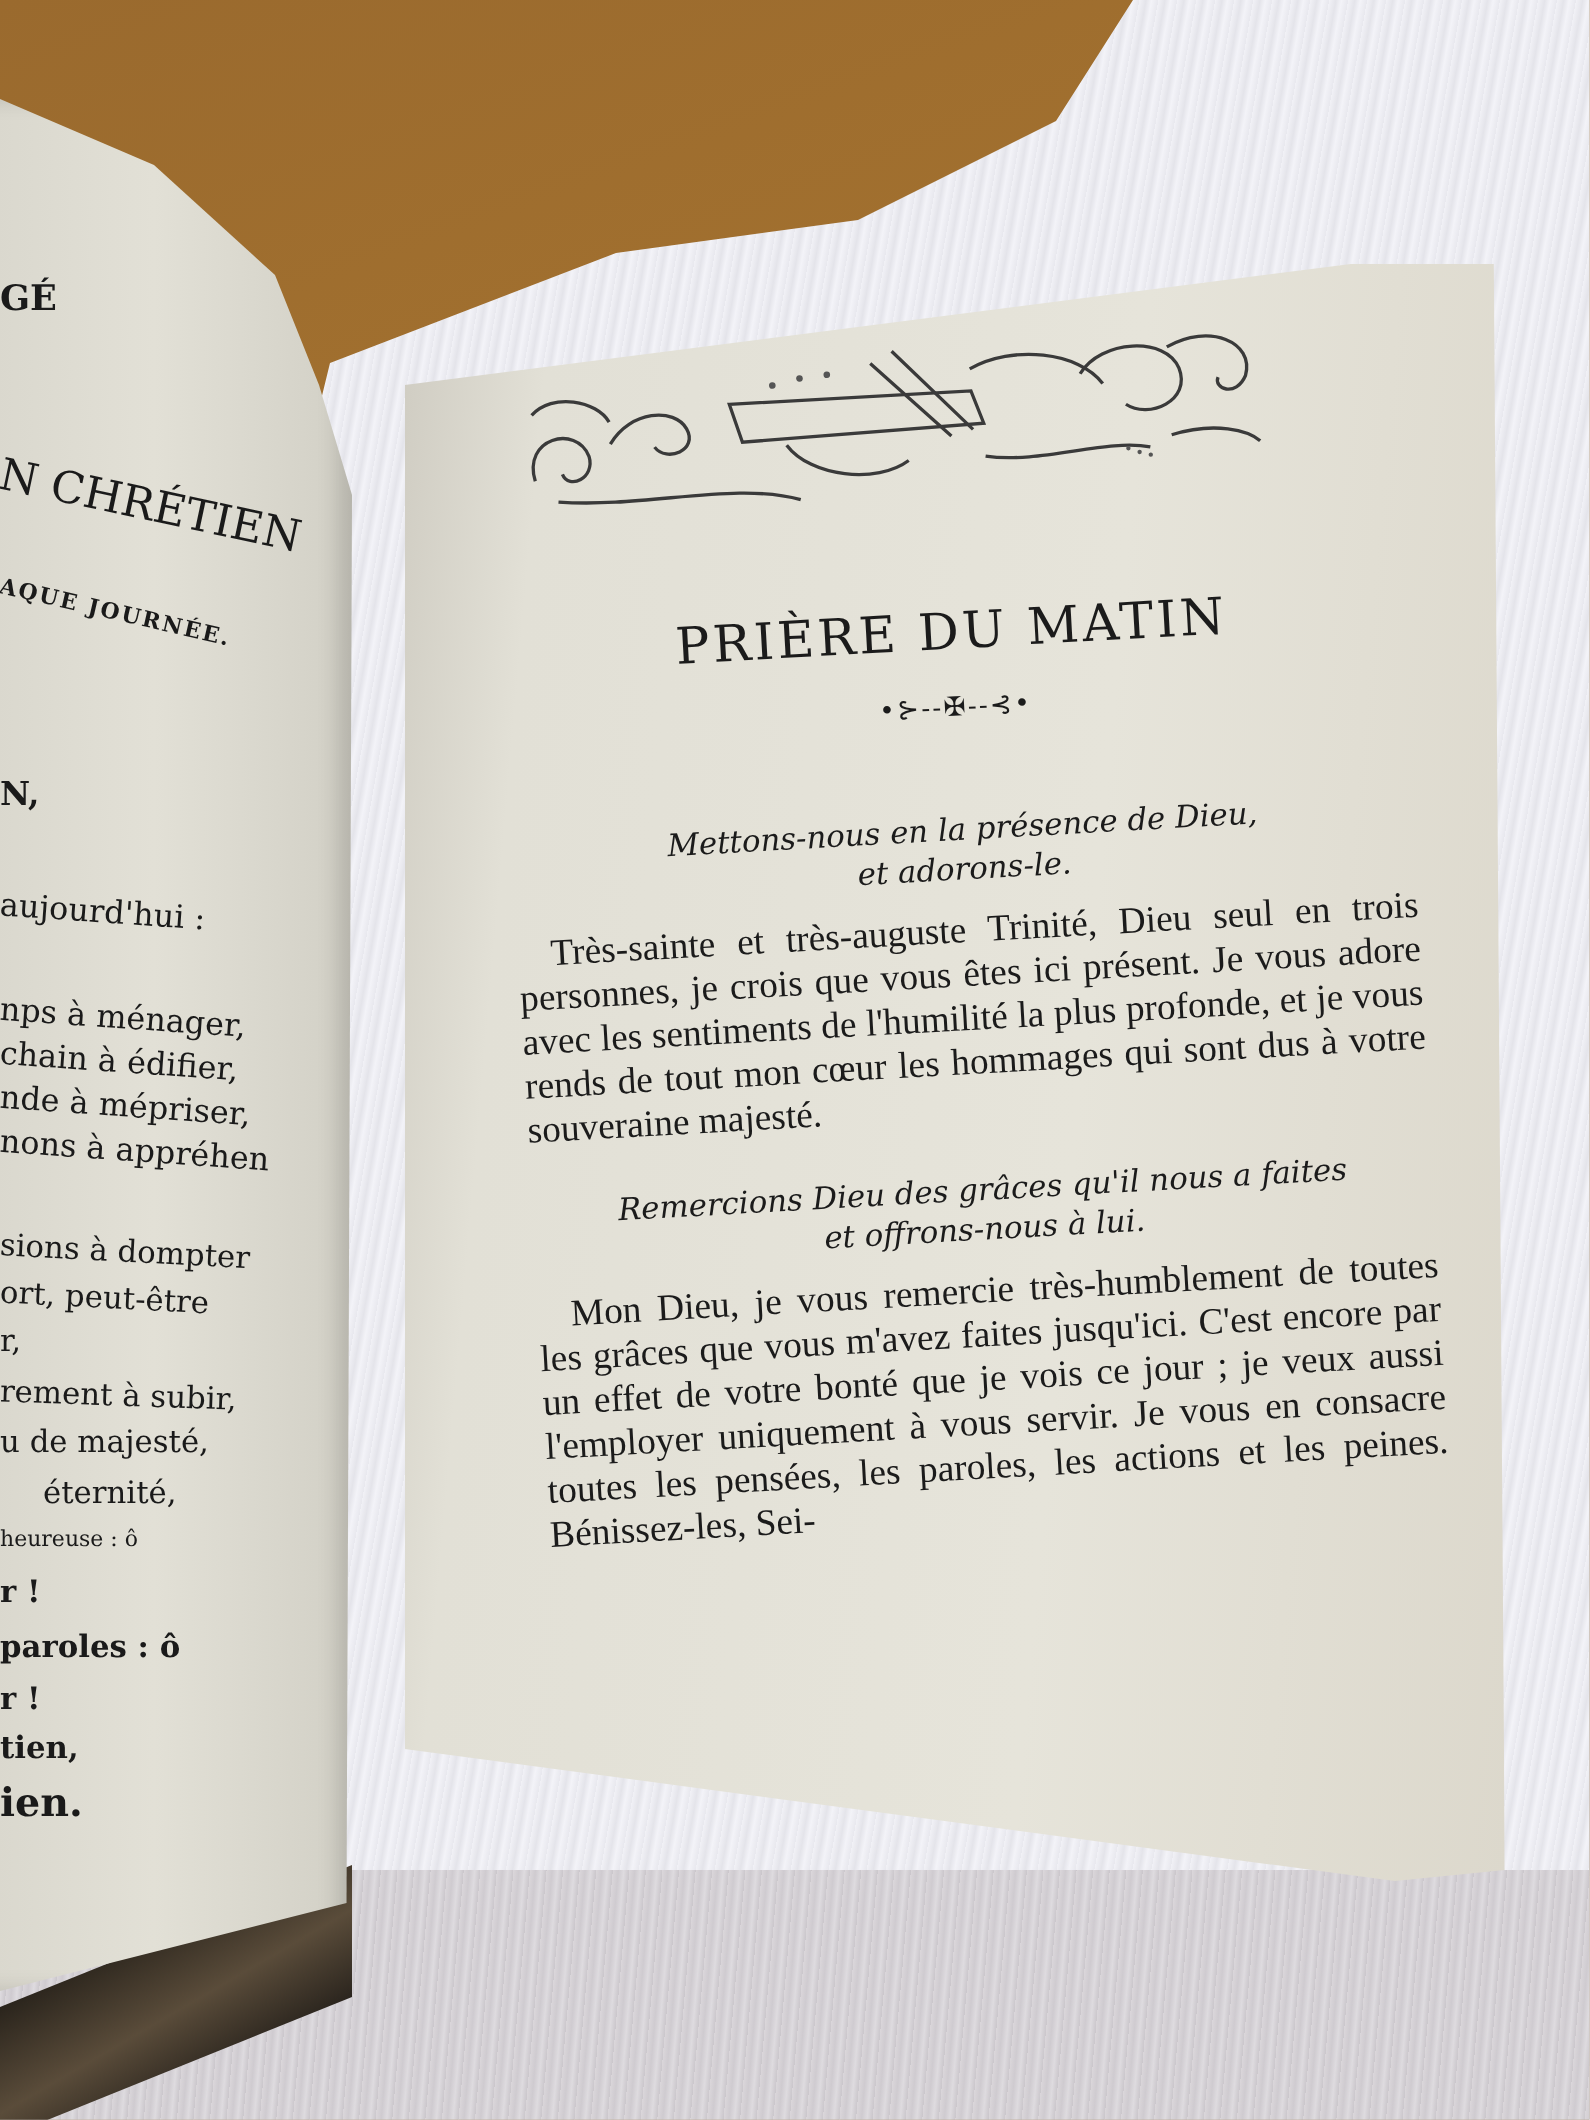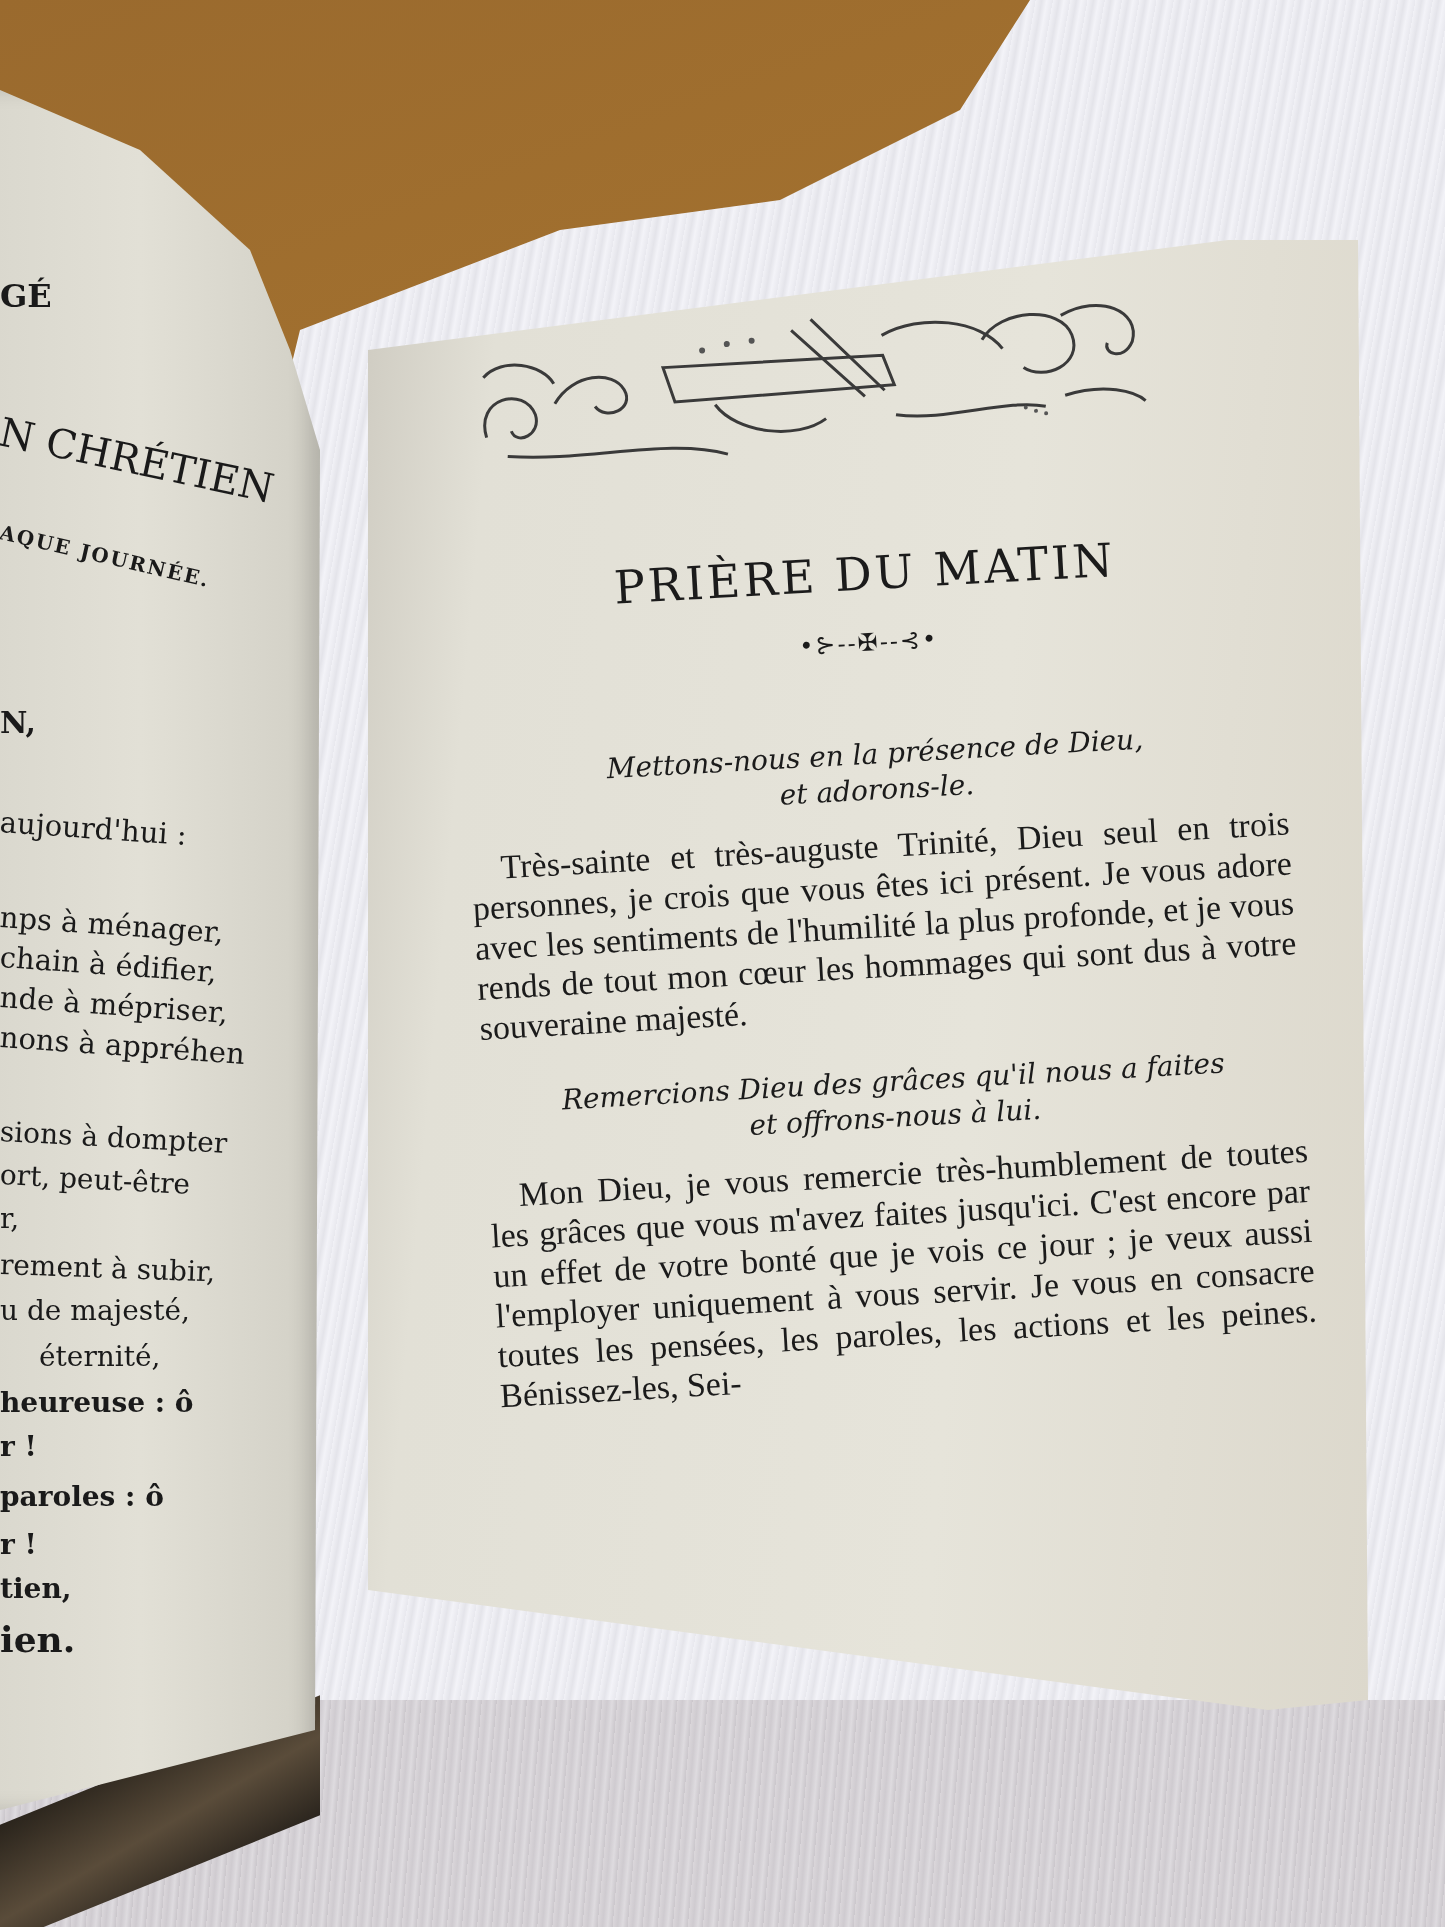--- a/index.html
+++ b/index.html
@@ -73,36 +73,36 @@
 <body>
 
 <div class="wood"></div>
 <div class="towel"></div>
 <div class="towel-bottom"></div>
 <div class="spine"></div>
 
 <div class="page-left"></div>
 
 <div class="left-text">
-  <div class="lt" style="left:0;top:277px;font-size:32px;font-weight:bold;">GÉ</div>
+  <div class="lt" style="left:0;top:252px;font-size:32px;font-weight:bold;">GÉ</div>
   <div class="lt" style="left:0;top:408px;font-size:40px;transform:rotate(12deg);">N CHRÉTIEN</div>
   <div class="lt" style="left:0;top:520px;font-size:20px;font-weight:bold;letter-spacing:2px;transform:rotate(13deg);">AQUE JOURNÉE.</div>
   <div class="lt" style="left:0;top:705px;font-size:30px;font-weight:bold;">N,</div>
   <div class="lt" style="left:0;top:805px;font-size:29px;transform:rotate(4deg);">aujourd'hui :</div>
   <div class="lt" style="left:0;top:900px;font-size:29px;transform:rotate(4deg);">nps à ménager,</div>
   <div class="lt" style="left:0;top:940px;font-size:29px;transform:rotate(4deg);">chain à édifier,</div>
   <div class="lt" style="left:0;top:980px;font-size:29px;transform:rotate(4deg);">nde à mépriser,</div>
   <div class="lt" style="left:0;top:1020px;font-size:29px;transform:rotate(4deg);">nons à appréhen</div>
   <div class="lt" style="left:0;top:1115px;font-size:28px;transform:rotate(3deg);">sions à dompter</div>
   <div class="lt" style="left:0;top:1158px;font-size:28px;transform:rotate(3deg);">ort, peut-être</div>
   <div class="lt" style="left:0;top:1202px;font-size:28px;">r,</div>
   <div class="lt" style="left:0;top:1248px;font-size:28px;transform:rotate(2deg);">rement à subir,</div>
   <div class="lt" style="left:0;top:1294px;font-size:28px;">u de majesté,</div>
   <div class="lt" style="left:0;top:1340px;font-size:28px;padding-left:39px;">éternité,</div>
-  <div class="lt" style="left:0;top:1386px;font-size:28px;font-weight:bold;">heureuse : ô</div>
+  <div class="lt" style="left:0;top:1386px;font-size:20px;font-weight:normal;">heureuse : ô</div>
   <div class="lt" style="left:0;top:1430px;font-size:28px;font-weight:bold;">r !</div>
   <div class="lt" style="left:0;top:1480px;font-size:28px;font-weight:bold;">paroles : ô</div>
   <div class="lt" style="left:0;top:1528px;font-size:28px;font-weight:bold;">r !</div>
   <div class="lt" style="left:0;top:1572px;font-size:28px;font-weight:bold;">tien,</div>
   <div class="lt" style="left:0;top:1618px;font-size:36px;font-weight:bold;">ien.</div>
 </div>
 
 <div class="page-right"></div>
 
 <div class="right-text">

